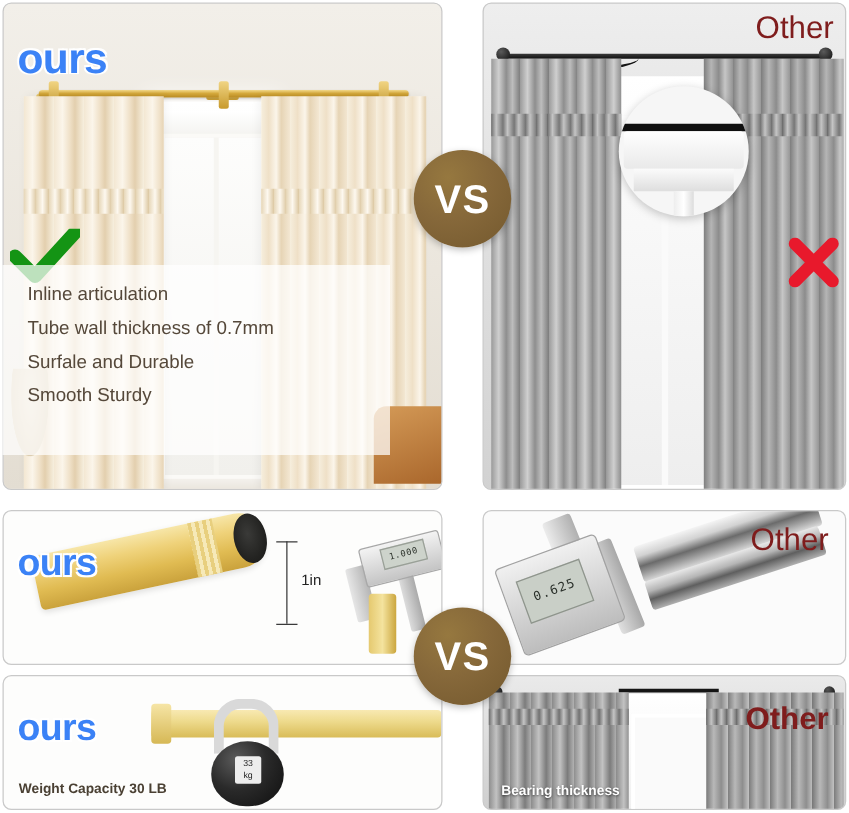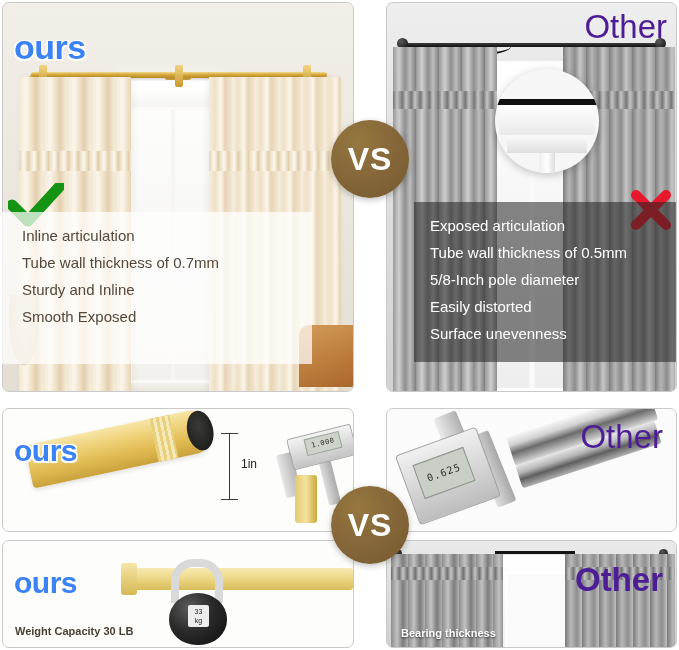--- a/index.html
+++ b/index.html
@@ -200,21 +200,21 @@
   
   .ours-logo{position:absolute;font-size:34px;font-weight:bold;color:#3b82f6;
      letter-spacing:-.5px;
      text-shadow:
        -1.5px -1.5px 0 #fff, 1.5px -1.5px 0 #fff,
        -1.5px  1.5px 0 #fff, 1.5px  1.5px 0 #fff,
         0 0 3px #fff; margin-top: 20px;}
   #logo-tl{left:14px;top:8px;}
   #logo-bl1{left:14px;top:414px;font-size:30px;}
   #logo-bl2{left:14px;top:546px;font-size:30px;}
-  .other-logo{position:absolute;font-size:33px;color:#4c1d95;}
+  .other-logo{position:absolute;font-size:25px;color:#7f1d1d;}
   #logo-tr{right:12px;top:8px;}
   #logo-br1{right:16px;top:418px;}
   #logo-br2{right:16px;top:561px;font-weight:bold;}
 
   
   .feat{position:absolute;box-sizing:border-box;}
   #feat-ours{left:2px;top:212px;width:310px;height:152px;
      background:rgba(255,255,255,.72);padding:10px 0 0 20px;}
   #feat-ours .line{font-size:15px;color:#55483a;line-height:27px;}
   #feat-other{left:414px;top:202px;width:262px;height:160px;
@@ -269,22 +269,22 @@
 
   <div class="check">
     <svg width="56" height="44" viewBox="0 0 56 44">
       <path d="M4 22 L20 38 L52 3" fill="none" stroke="#149414" stroke-width="11" stroke-linecap="round" stroke-linejoin="round"></path>
     </svg>
   </div>
 
   <div class="feat" id="feat-ours">
     <div class="line">Inline articulation</div>
     <div class="line">Tube wall thickness of 0.7mm</div>
-    <div class="line">Sturdy and Inline</div>
-    <div class="line">Smooth Exposed</div>
+    <div class="line">Surfale and Durable</div>
+    <div class="line">Smooth Sturdy</div>
   </div>
 
   <div class="panel" id="p-tr">
     <div class="gwall"></div>
     <div class="gwindow"></div>
     <div class="gwin-frame">
       <div class="gwin-mull"></div>
     </div>
     <div class="grod-sag"></div>
     <div class="grod"></div>
@@ -305,27 +305,20 @@
   </div>
 
   <div class="other-logo" id="logo-tr">Other</div>
 
   <div class="xmark">
     <svg width="42" height="40" viewBox="0 0 42 40">
       <path d="M6 5 L36 35 M36 5 L6 35" stroke="#e8192c" stroke-width="10" stroke-linecap="round"></path>
     </svg>
   </div>
 
-  <div class="feat" id="feat-other">
-    <div class="line">Exposed articulation</div>
-    <div class="line">Tube wall thickness of 0.5mm</div>
-    <div class="line">5/8-Inch pole diameter</div>
-    <div class="line">Easily distorted</div>
-    <div class="line">Surface unevenness</div>
-  </div>
 
   <div class="panel" id="p-bl1">
     <div class="tube">
       <div class="tube-ring"></div>
       <div class="tube-cap"></div>
     </div>
     <div class="dim-cap t"></div>
     <div class="dim-cap b"></div>
     <div class="dim-line"></div>
     <div class="dim-label">1in</div>

